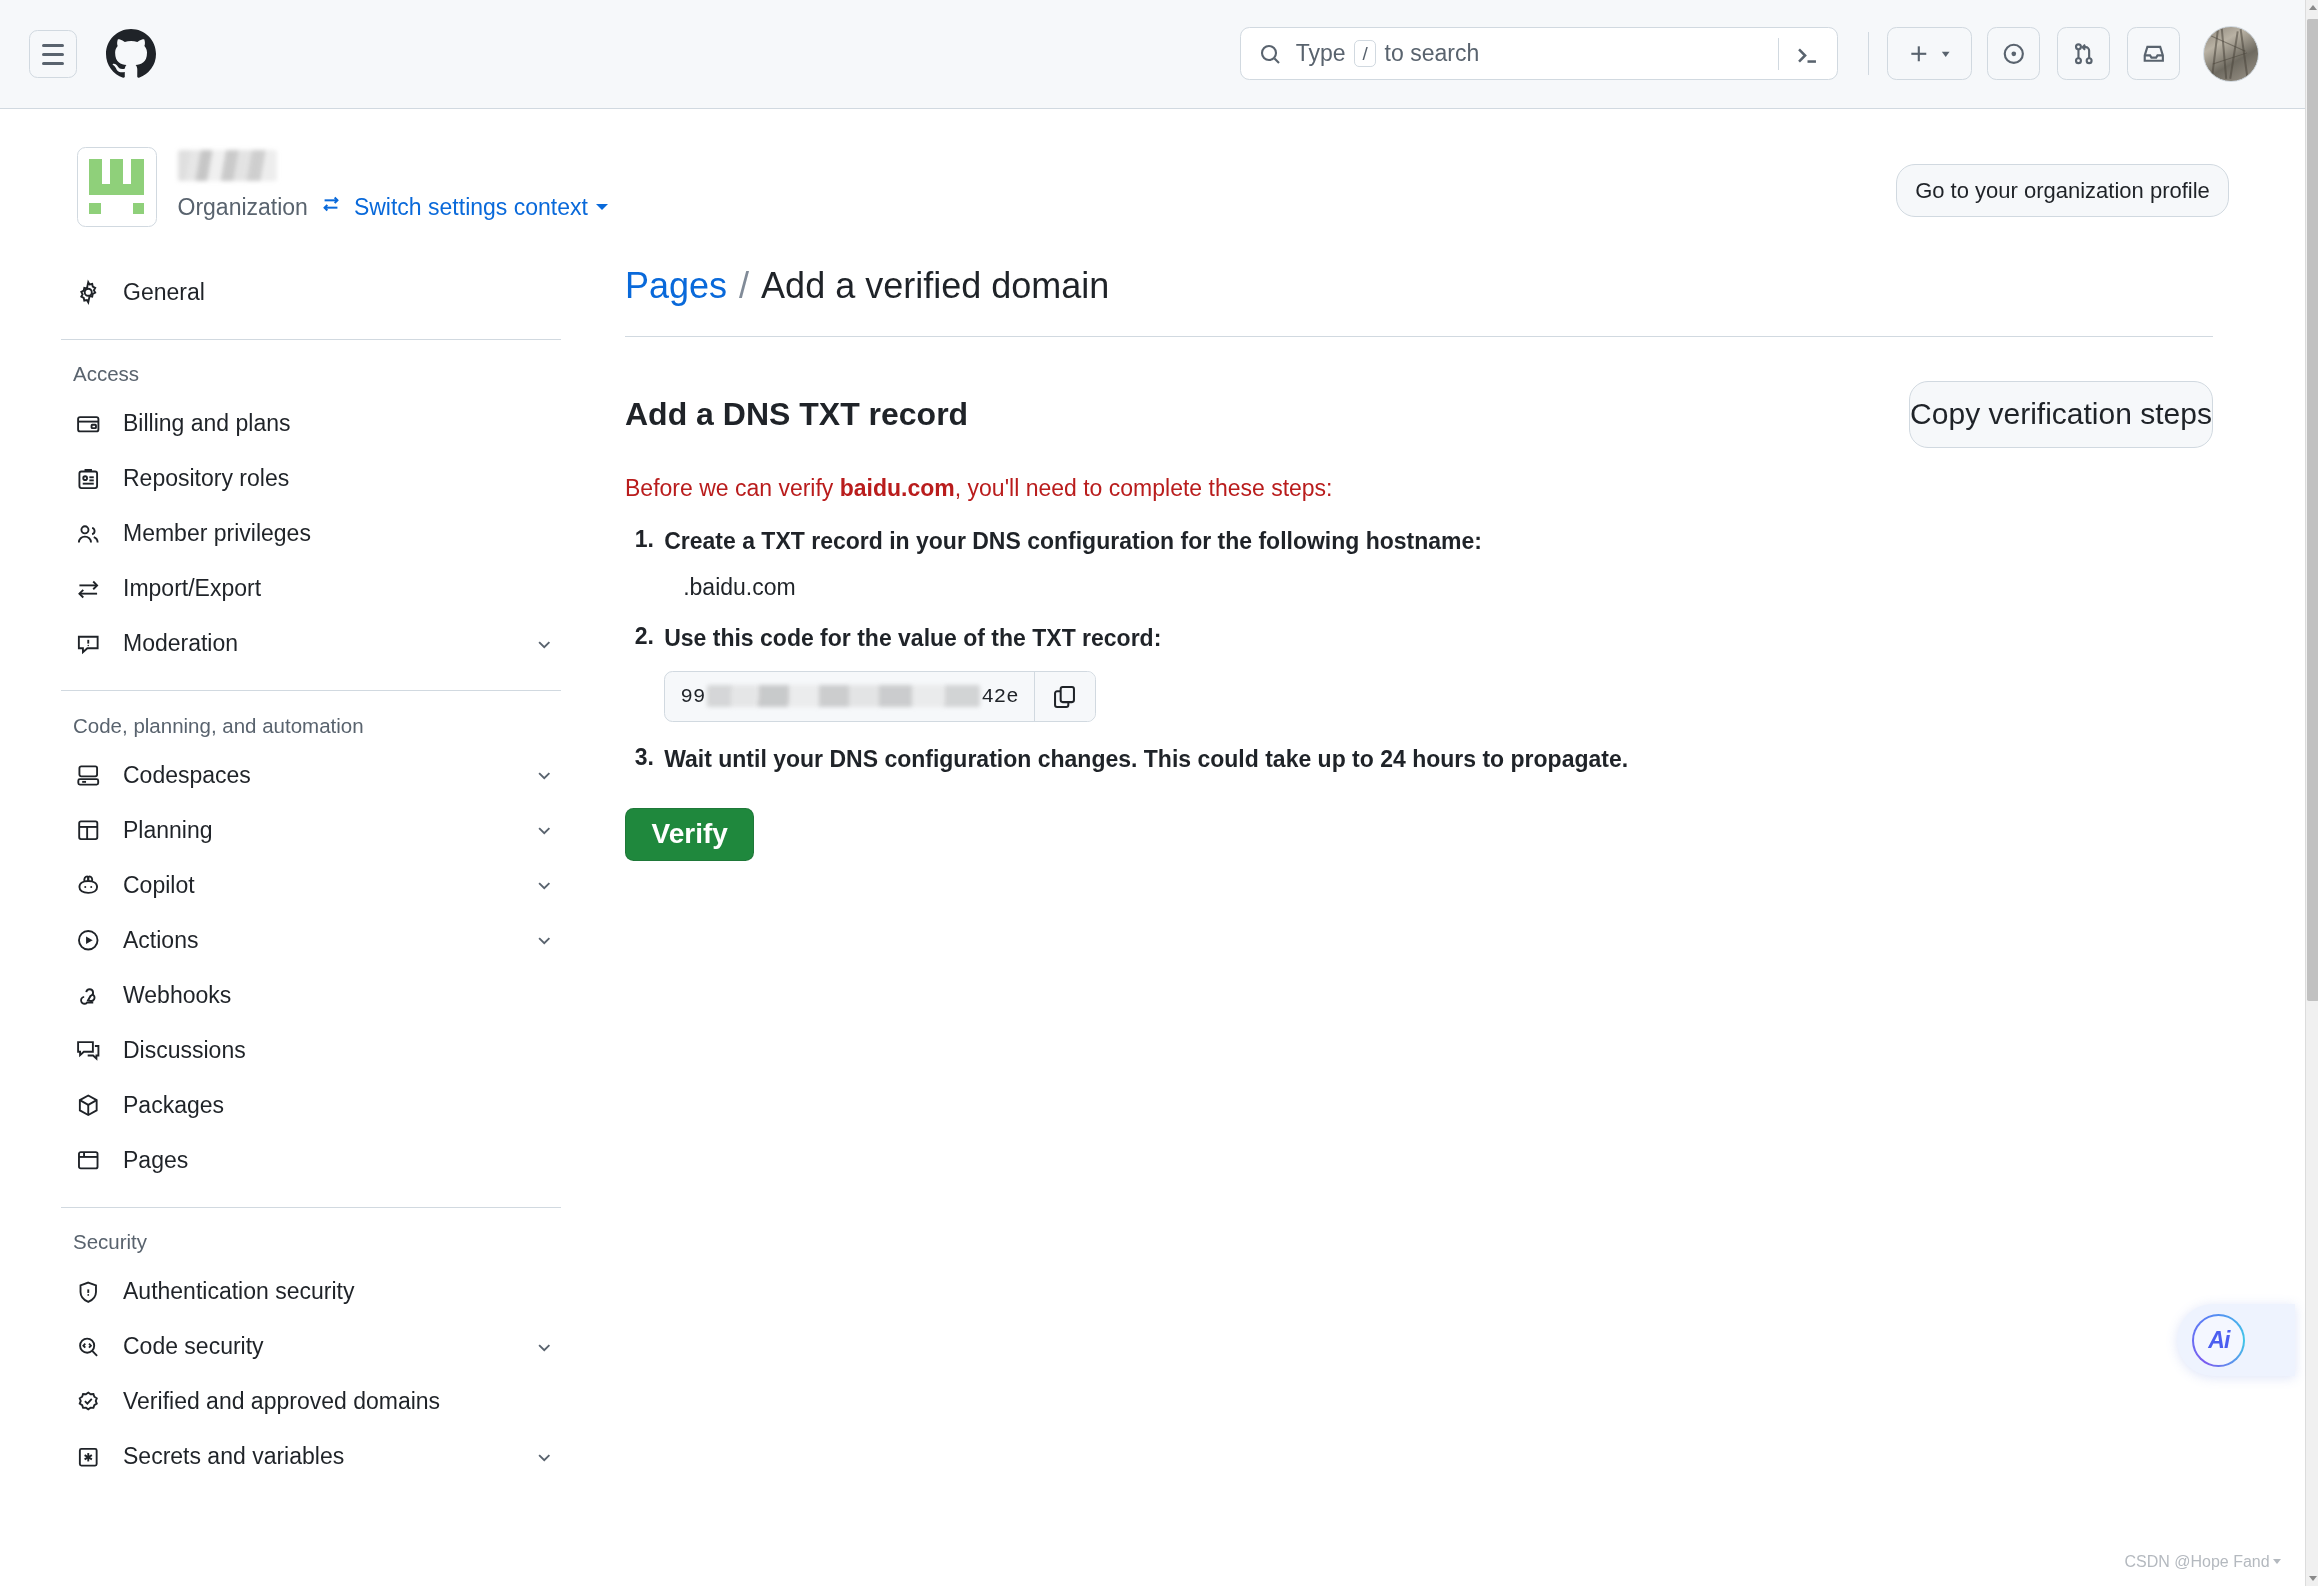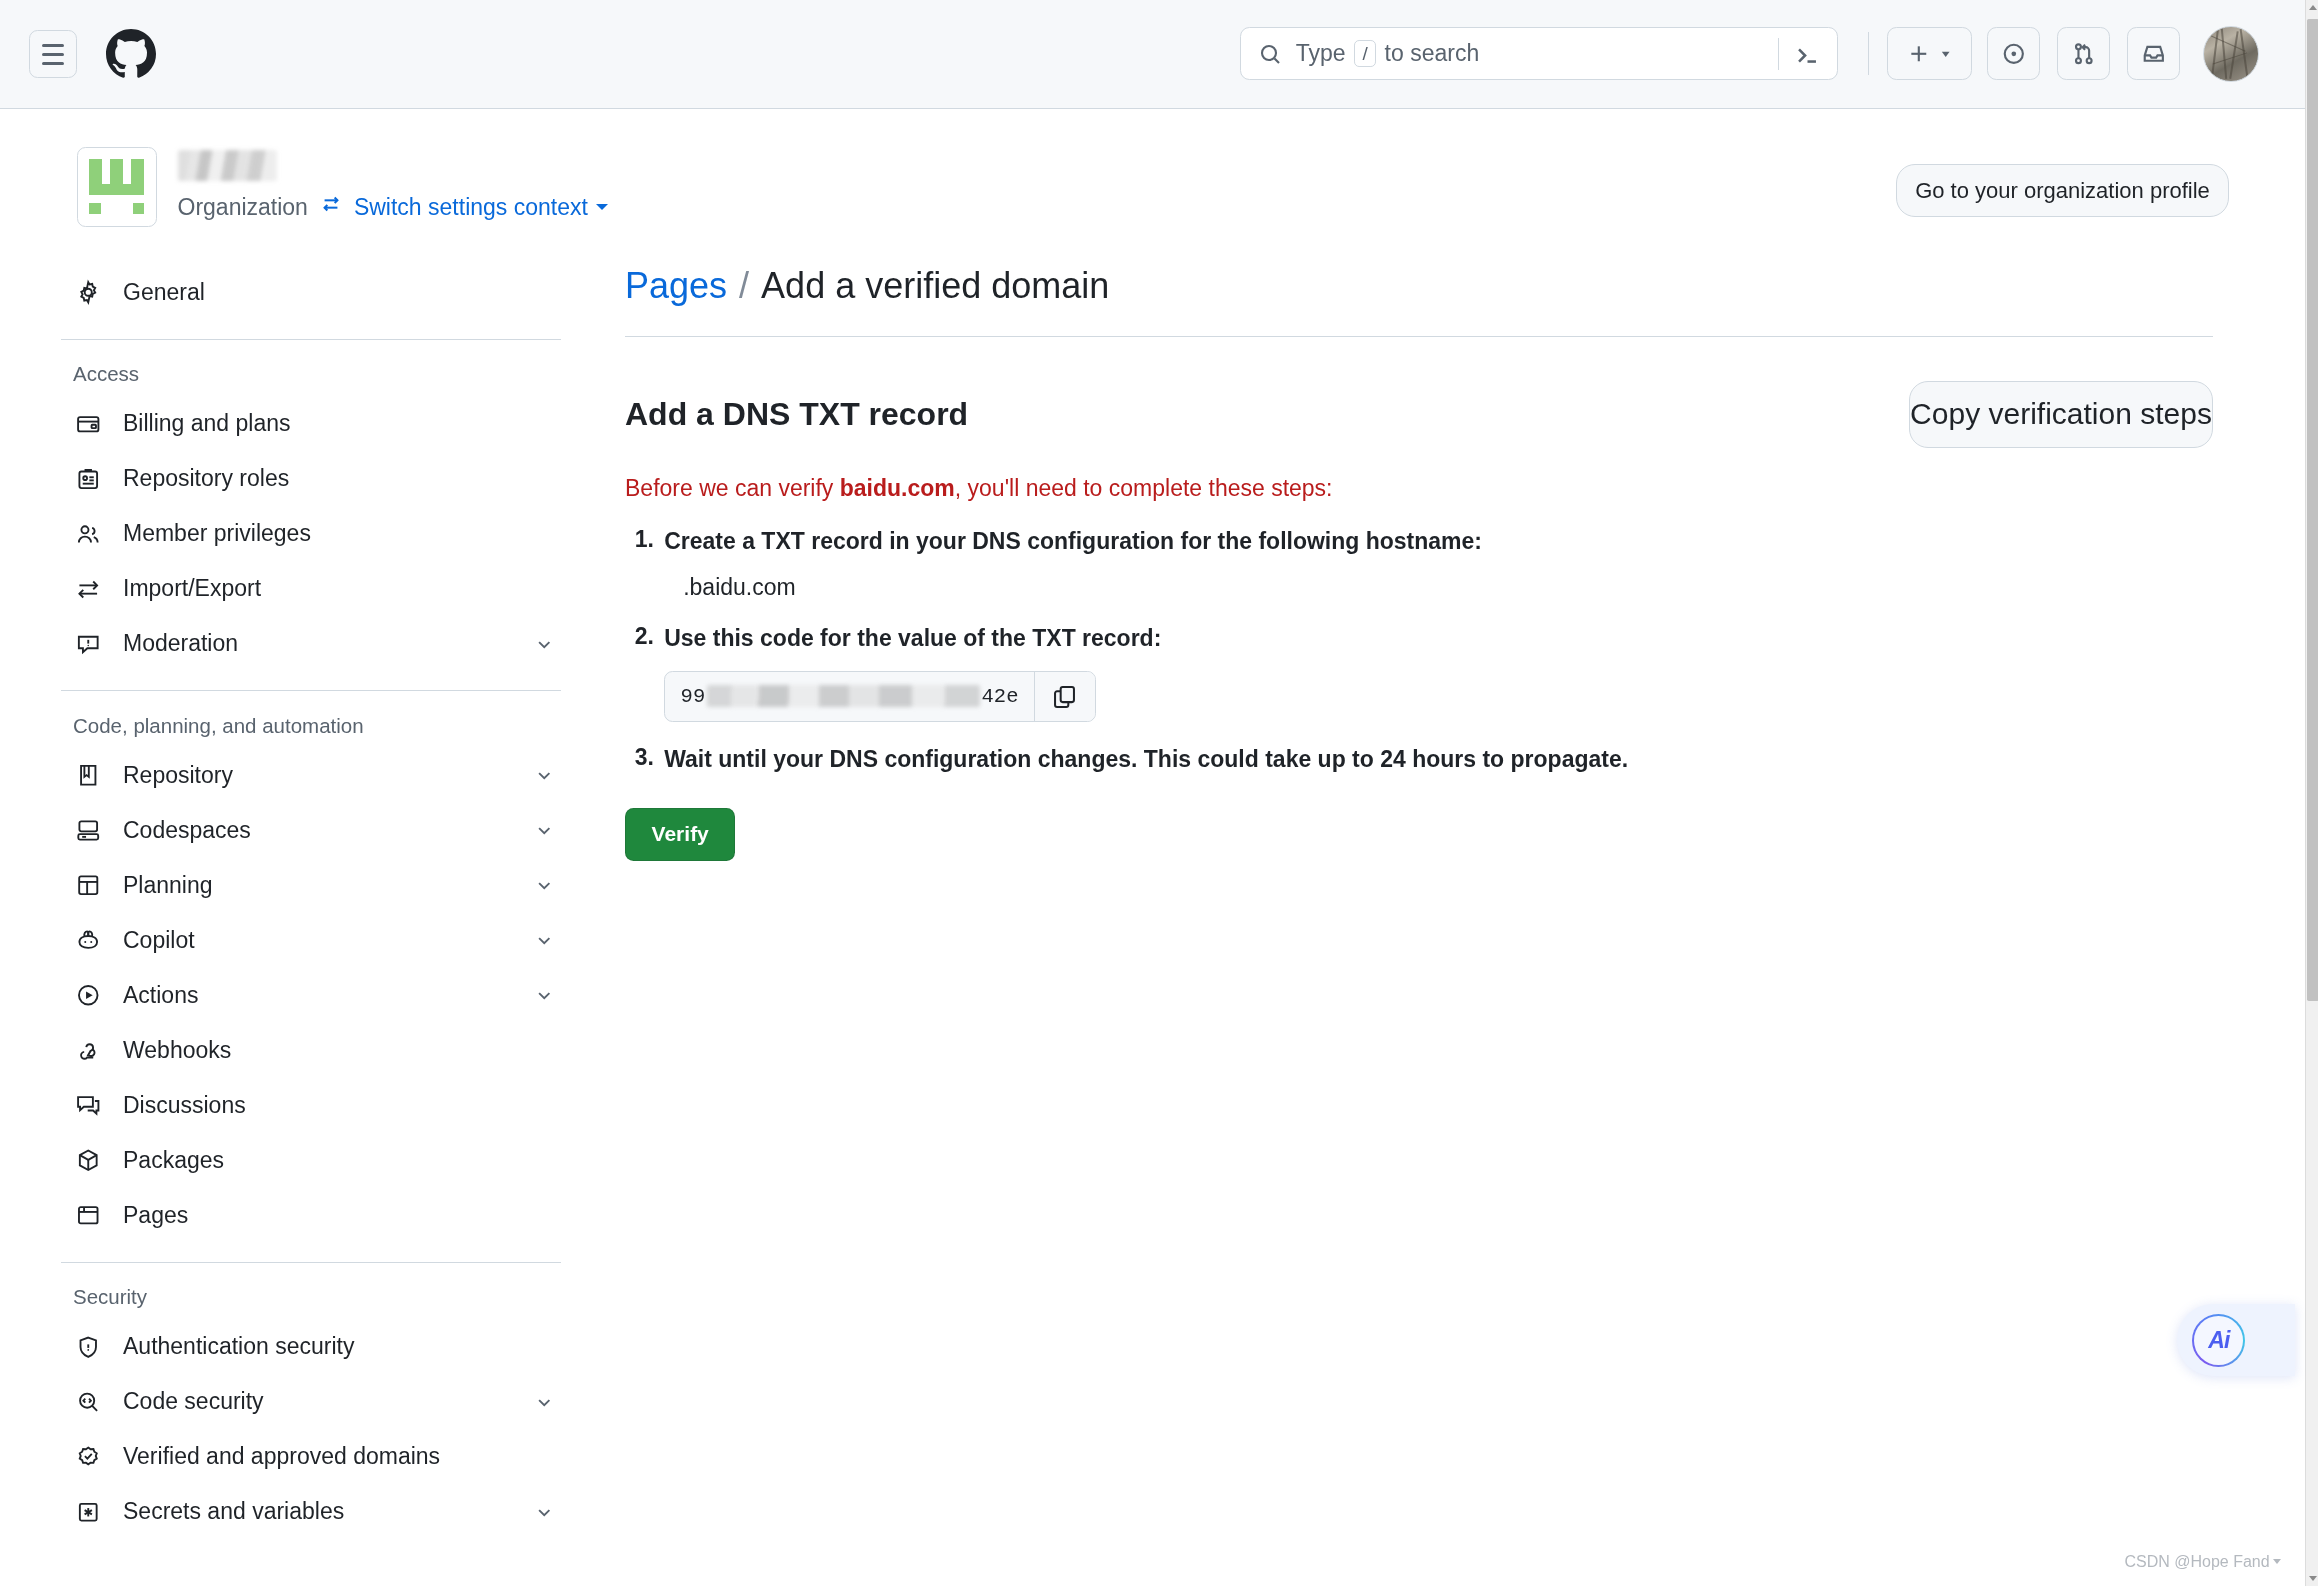--- a/index.html
+++ b/index.html
@@ -180,21 +180,21 @@
     width: 61px; display:flex; align-items:center; justify-content:center;
     border-left: 0.9px solid #d1d9e0; cursor:pointer; background:#f6f8fa;
   }
   .copy-btn svg { width: 27px; height: 27px; stroke:#1f2328; fill:none; stroke-width:1.8; }
   .suffix { margin-left: 19px; font-size: 23px; color:#1f2328; }
 
   .verify-btn {
     margin-top: 20.5px; margin-left: 0;
     background: #1f883d; color: #ffffff; border: 0.9px solid rgba(31,35,40,.15);
     border-radius: 8.5px; height: 53px; padding: 0 25.6px;
-    font-size: 21px; font-weight: bold; cursor:pointer;
+    font-size: 28px; font-weight: bold; cursor:pointer;
     font-family: "Liberation Sans", sans-serif;
   }
 
   
   .ai-widget {
     position:absolute; right: 24px; top: 1304px;
     width: 118px; height: 72px;
     background: #eef3fe; border-radius: 36px 0 0 36px;
     display:flex; align-items:center; padding-left: 15.4px;
     box-shadow: 0 1.7px 12px rgba(90,120,220,.20);
@@ -418,32 +418,20 @@
         <svg viewBox="0 0 24 24">
             <polyline points="6,9.5 12,15.5 18,9.5"></polyline>
           </svg>
       </span>
     </div>
 
     <div class="nav-divider"></div>
 
     <div class="nav-section-title">Code, planning, and automation</div>
 
-    <div class="nav-item">
-      <span class="nav-ico">
-        <svg viewBox="0 0 24 24">
-            <path d="M5.5 3.5h13v17h-13z"></path>
-            <path d="M8.5 3.5v10l2-1.6 2 1.6V3.5"></path>
-          </svg>
-      </span>
-      <span class="nav-label">Repository</span>
-      <span class="nav-chev"><svg viewBox="0 0 24 24">
-            <polyline points="6,9.5 12,15.5 18,9.5"></polyline>
-          </svg></span>
-    </div>
 
     <div class="nav-item">
       <span class="nav-ico">
         <svg viewBox="0 0 24 24">
             <rect x="4" y="4" width="16" height="9" rx="1.6"></rect>
             <rect x="3" y="15.5" width="18" height="5" rx="1.4"></rect>
             <line x1="6.5" y1="18" x2="10" y2="18"></line>
           </svg>
       </span>
       <span class="nav-label">Codespaces</span>

